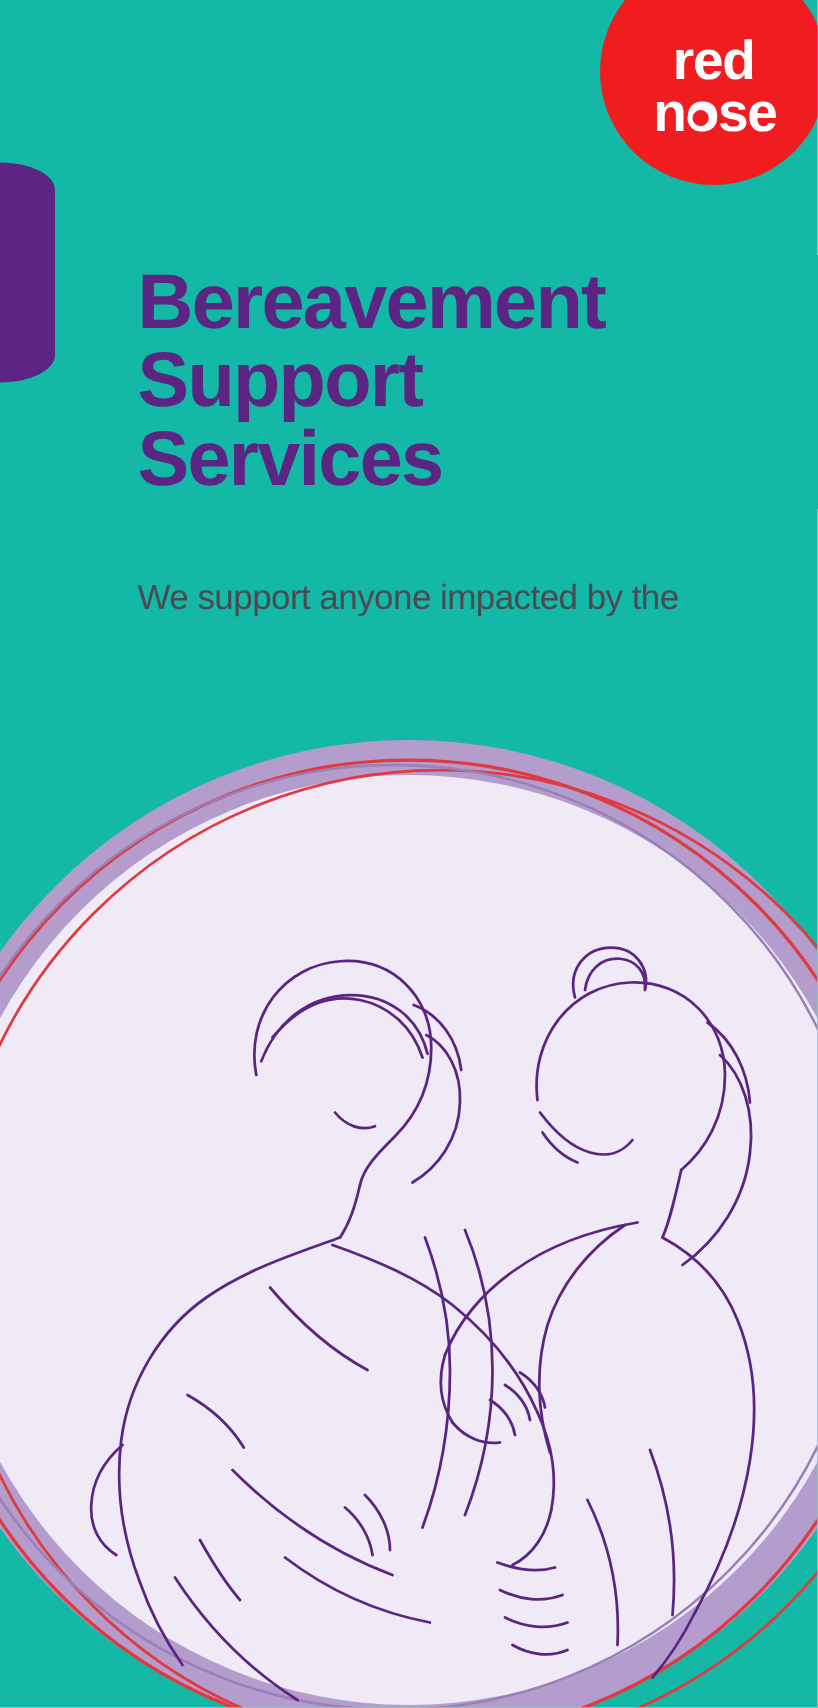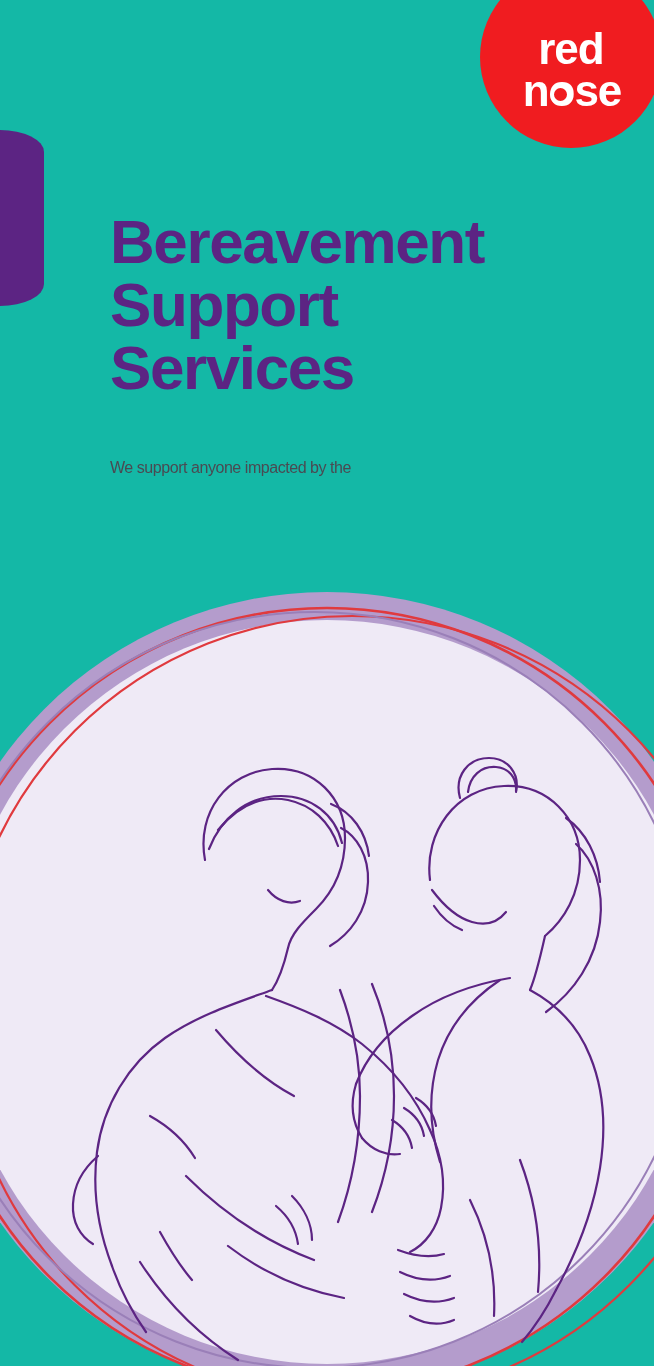--- a/index.html
+++ b/index.html
@@ -89,21 +89,21 @@
     letter-spacing: -1.4px;
   }
   .headline .hl-line { display: block; }
 
   .subhead {
     position: absolute;
     left: 110px;
     top: 428px;
     width: 500px;
     color: #4a4a52;
-    font-size: 16px;
+    font-size: 28px;
     line-height: 1.55;
     letter-spacing: -0.45px;
     margin-top: 28px;
   }
   .subhead .sh-line { display: block; }
 
   
   .illus {
     position: absolute;
     left: 0;

